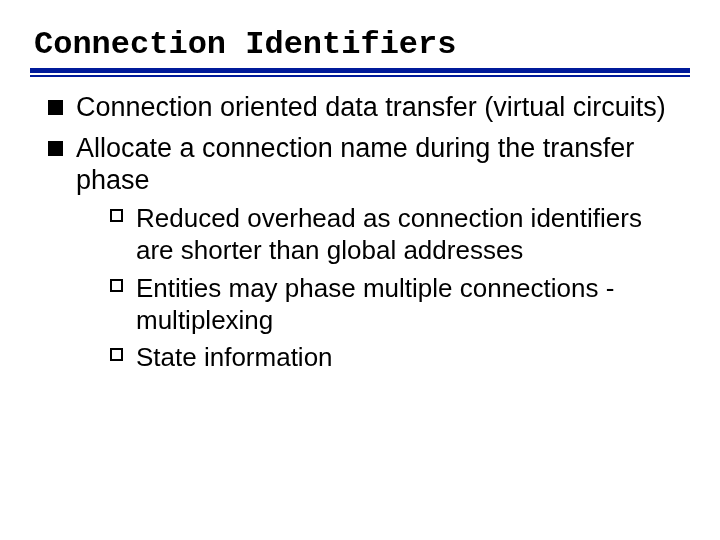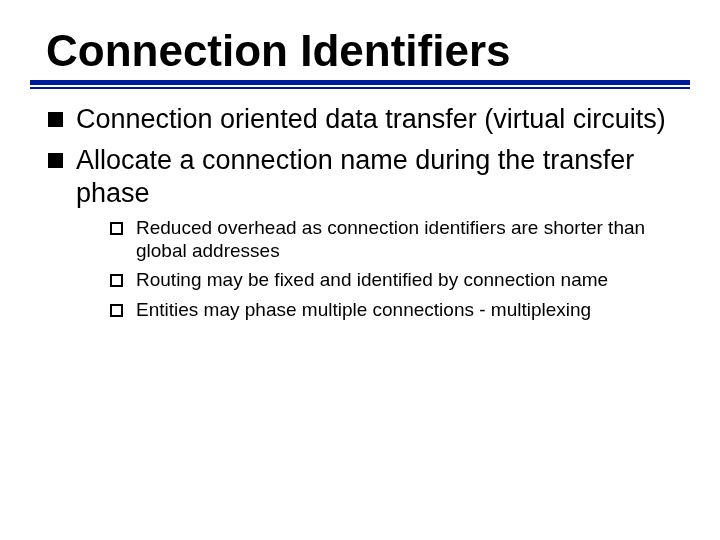--- a/index.html
+++ b/index.html
@@ -11,25 +11,25 @@
     font-family: Verdana, Geneva, sans-serif;
     color: #000;
   }
   .slide {
     box-sizing: border-box;
     width: 720px;
     height: 540px;
     padding: 28px 30px 0 30px;
   }
   .title {
-    font-family: Liberation Sans, sans-serif;
+    font-family: Liberation Mono, monospace;
     font-weight: 900;
-    font-size: 44px;
+    font-size: 32px;
     letter-spacing: 0px;
-    margin: 0 0 4px 16px;
+    margin: 0 0 4px 4px;
     line-height: 1.05;
   }
   .rule-thick {
     border: none;
     border-top: 5px solid #001a9a;
     margin: 6px 0 2px 0;
   }
   .rule-thin {
     border: none;
     border-top: 2px solid #001a9a;
@@ -59,21 +59,21 @@
     box-shadow: inset 0 0 0 2px #000;
   }
   ul.level2 {
     list-style: none;
     margin: 6px 0 0 0;
     padding: 0 0 0 34px;
   }
   ul.level2 > li {
     position: relative;
     padding-left: 26px;
-    font-size: 19px;
+    font-size: 26px;
     line-height: 1.22;
     margin-bottom: 6px;
   }
   ul.level2 > li::before {
     content: "";
     position: absolute;
     left: 0;
     top: 6px;
     width: 13px;
     height: 13px;
@@ -94,21 +94,21 @@
     <li>
       <span>Connection oriented data transfer (virtual circuits)</span>
     </li>
     <li>
       <span>Allocate a connection name during the transfer phase</span>
       <ul class="level2">
         <li>
           <span>Reduced overhead as connection identifiers are shorter than global addresses</span>
         </li>
         <li>
-          <span>Routing may be fixed and identified by connection name</span>
+          <span>Entities may phase multiple connections - multiplexing</span>
         </li>
         <li>
-          <span>Entities may phase multiple connections - multiplexing</span>
+          <span>State information</span>
         </li>
       </ul>
     </li>
   </ul>
 </div>
 
 </body></html>

